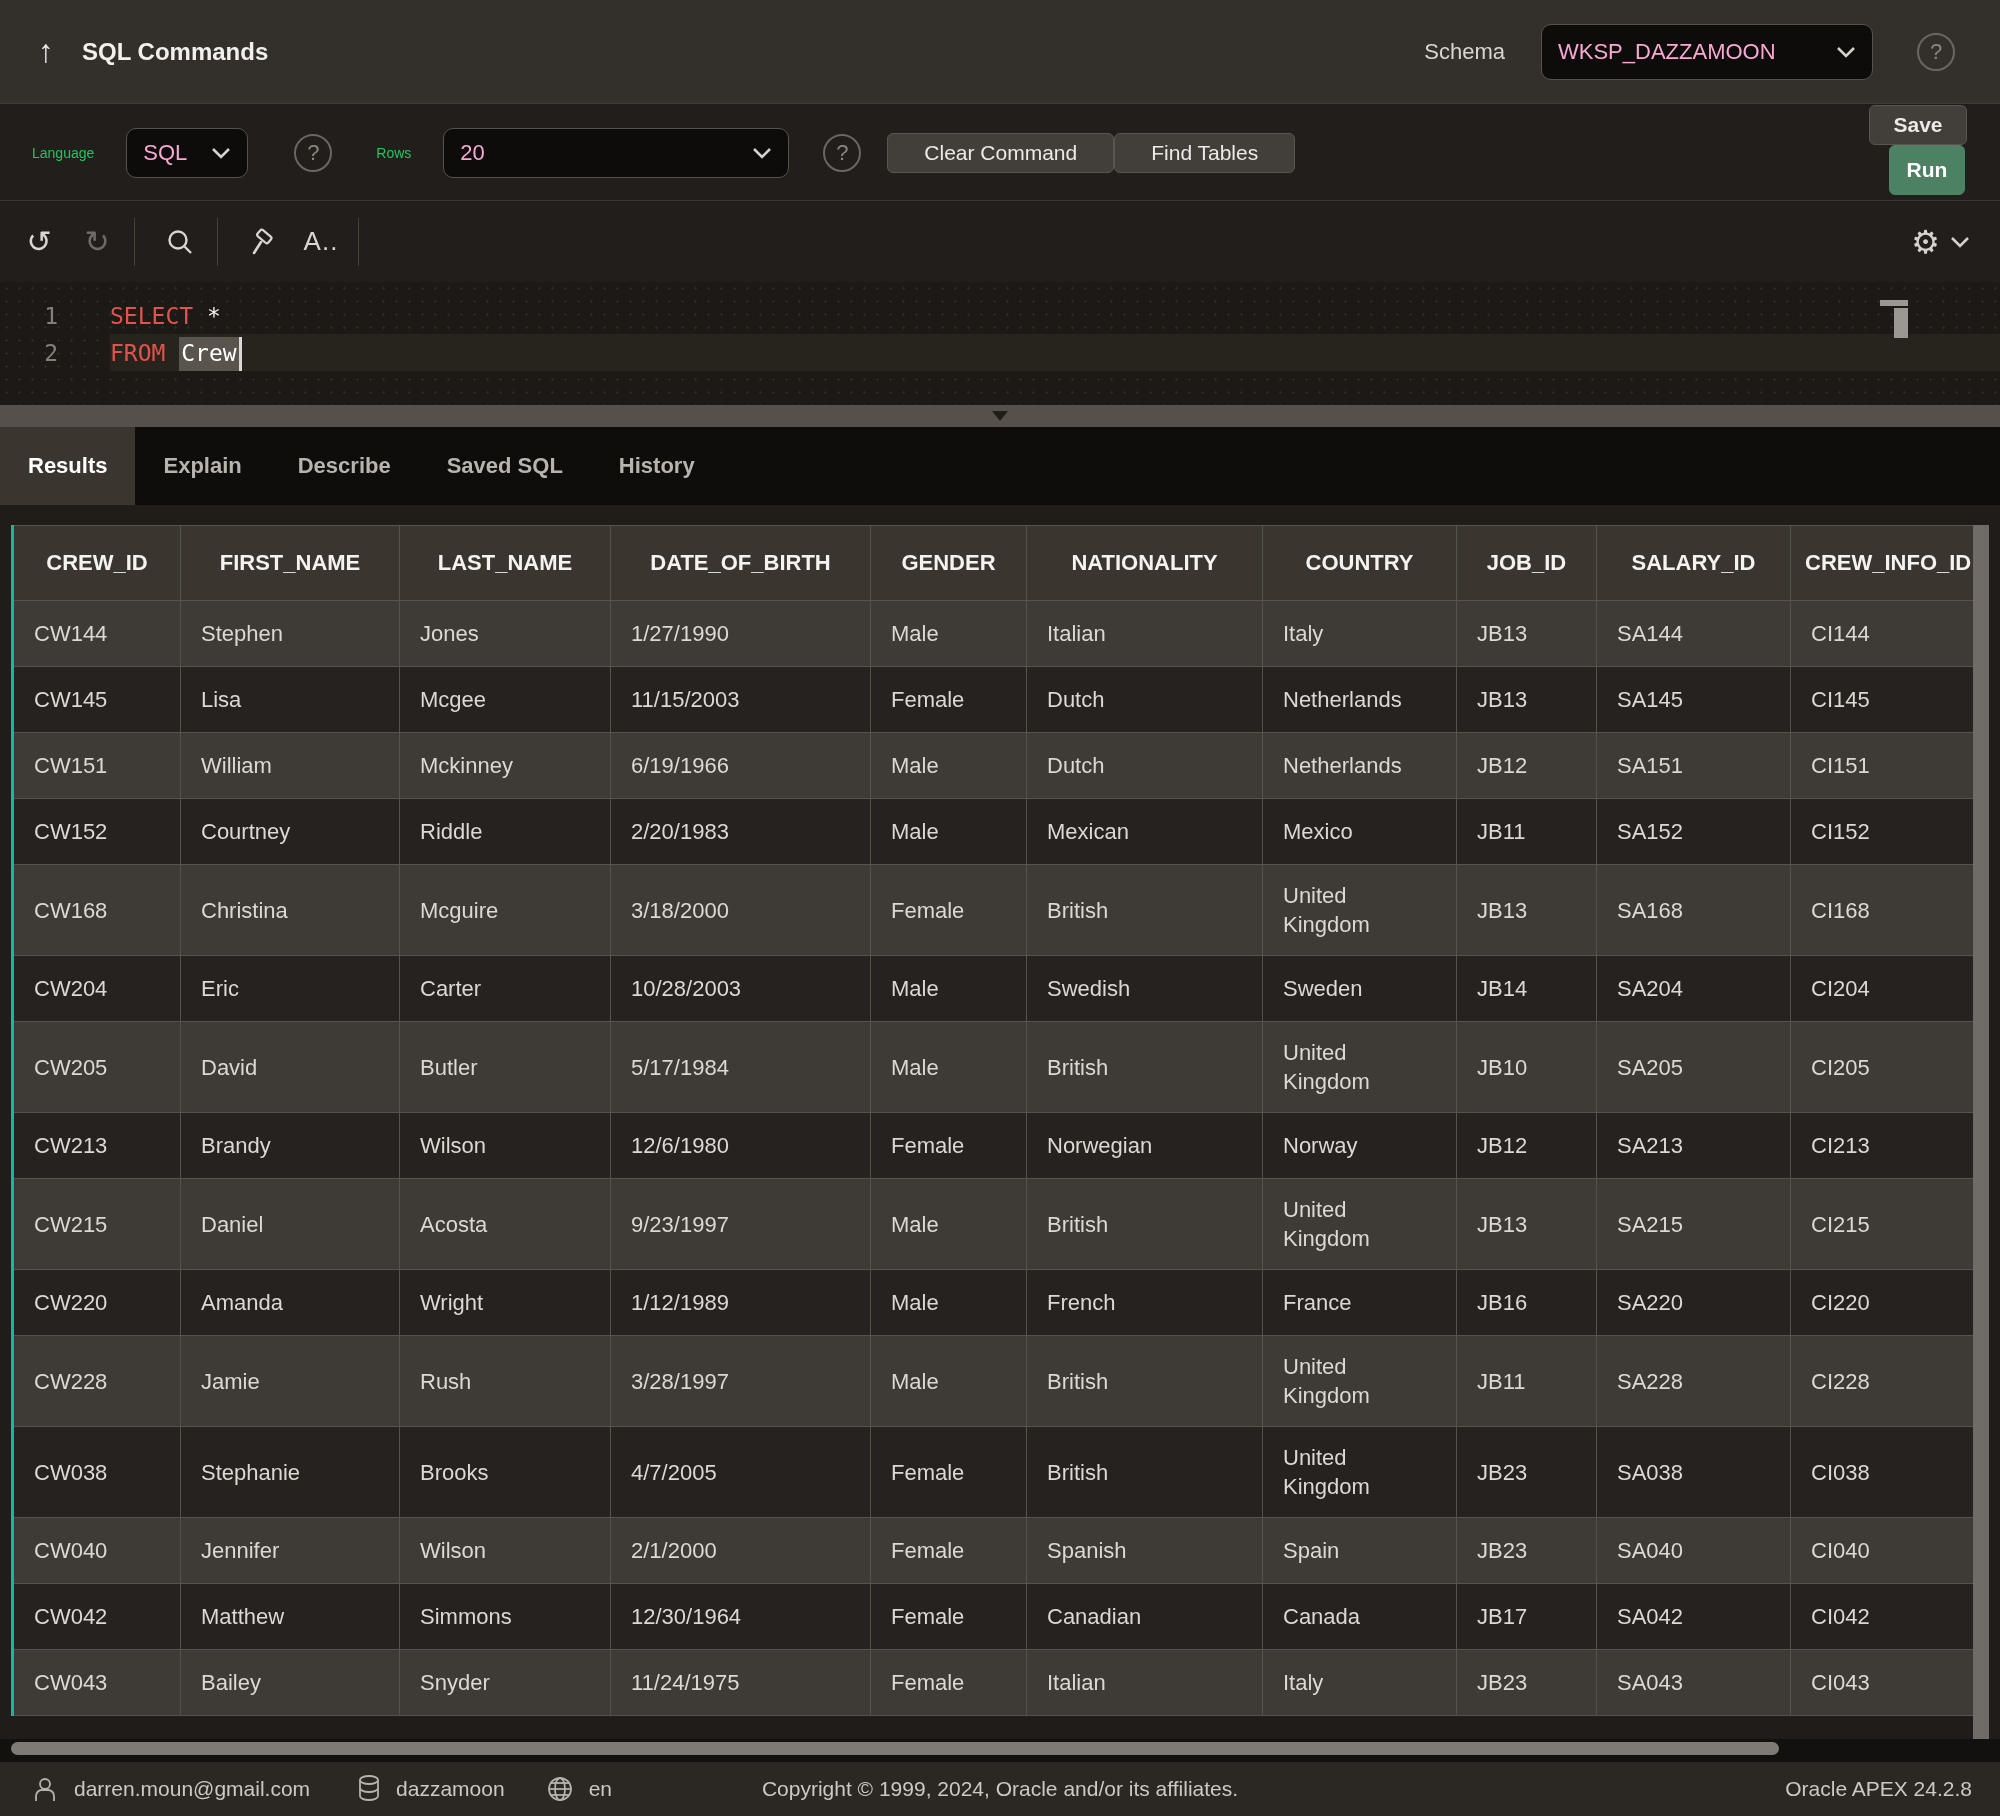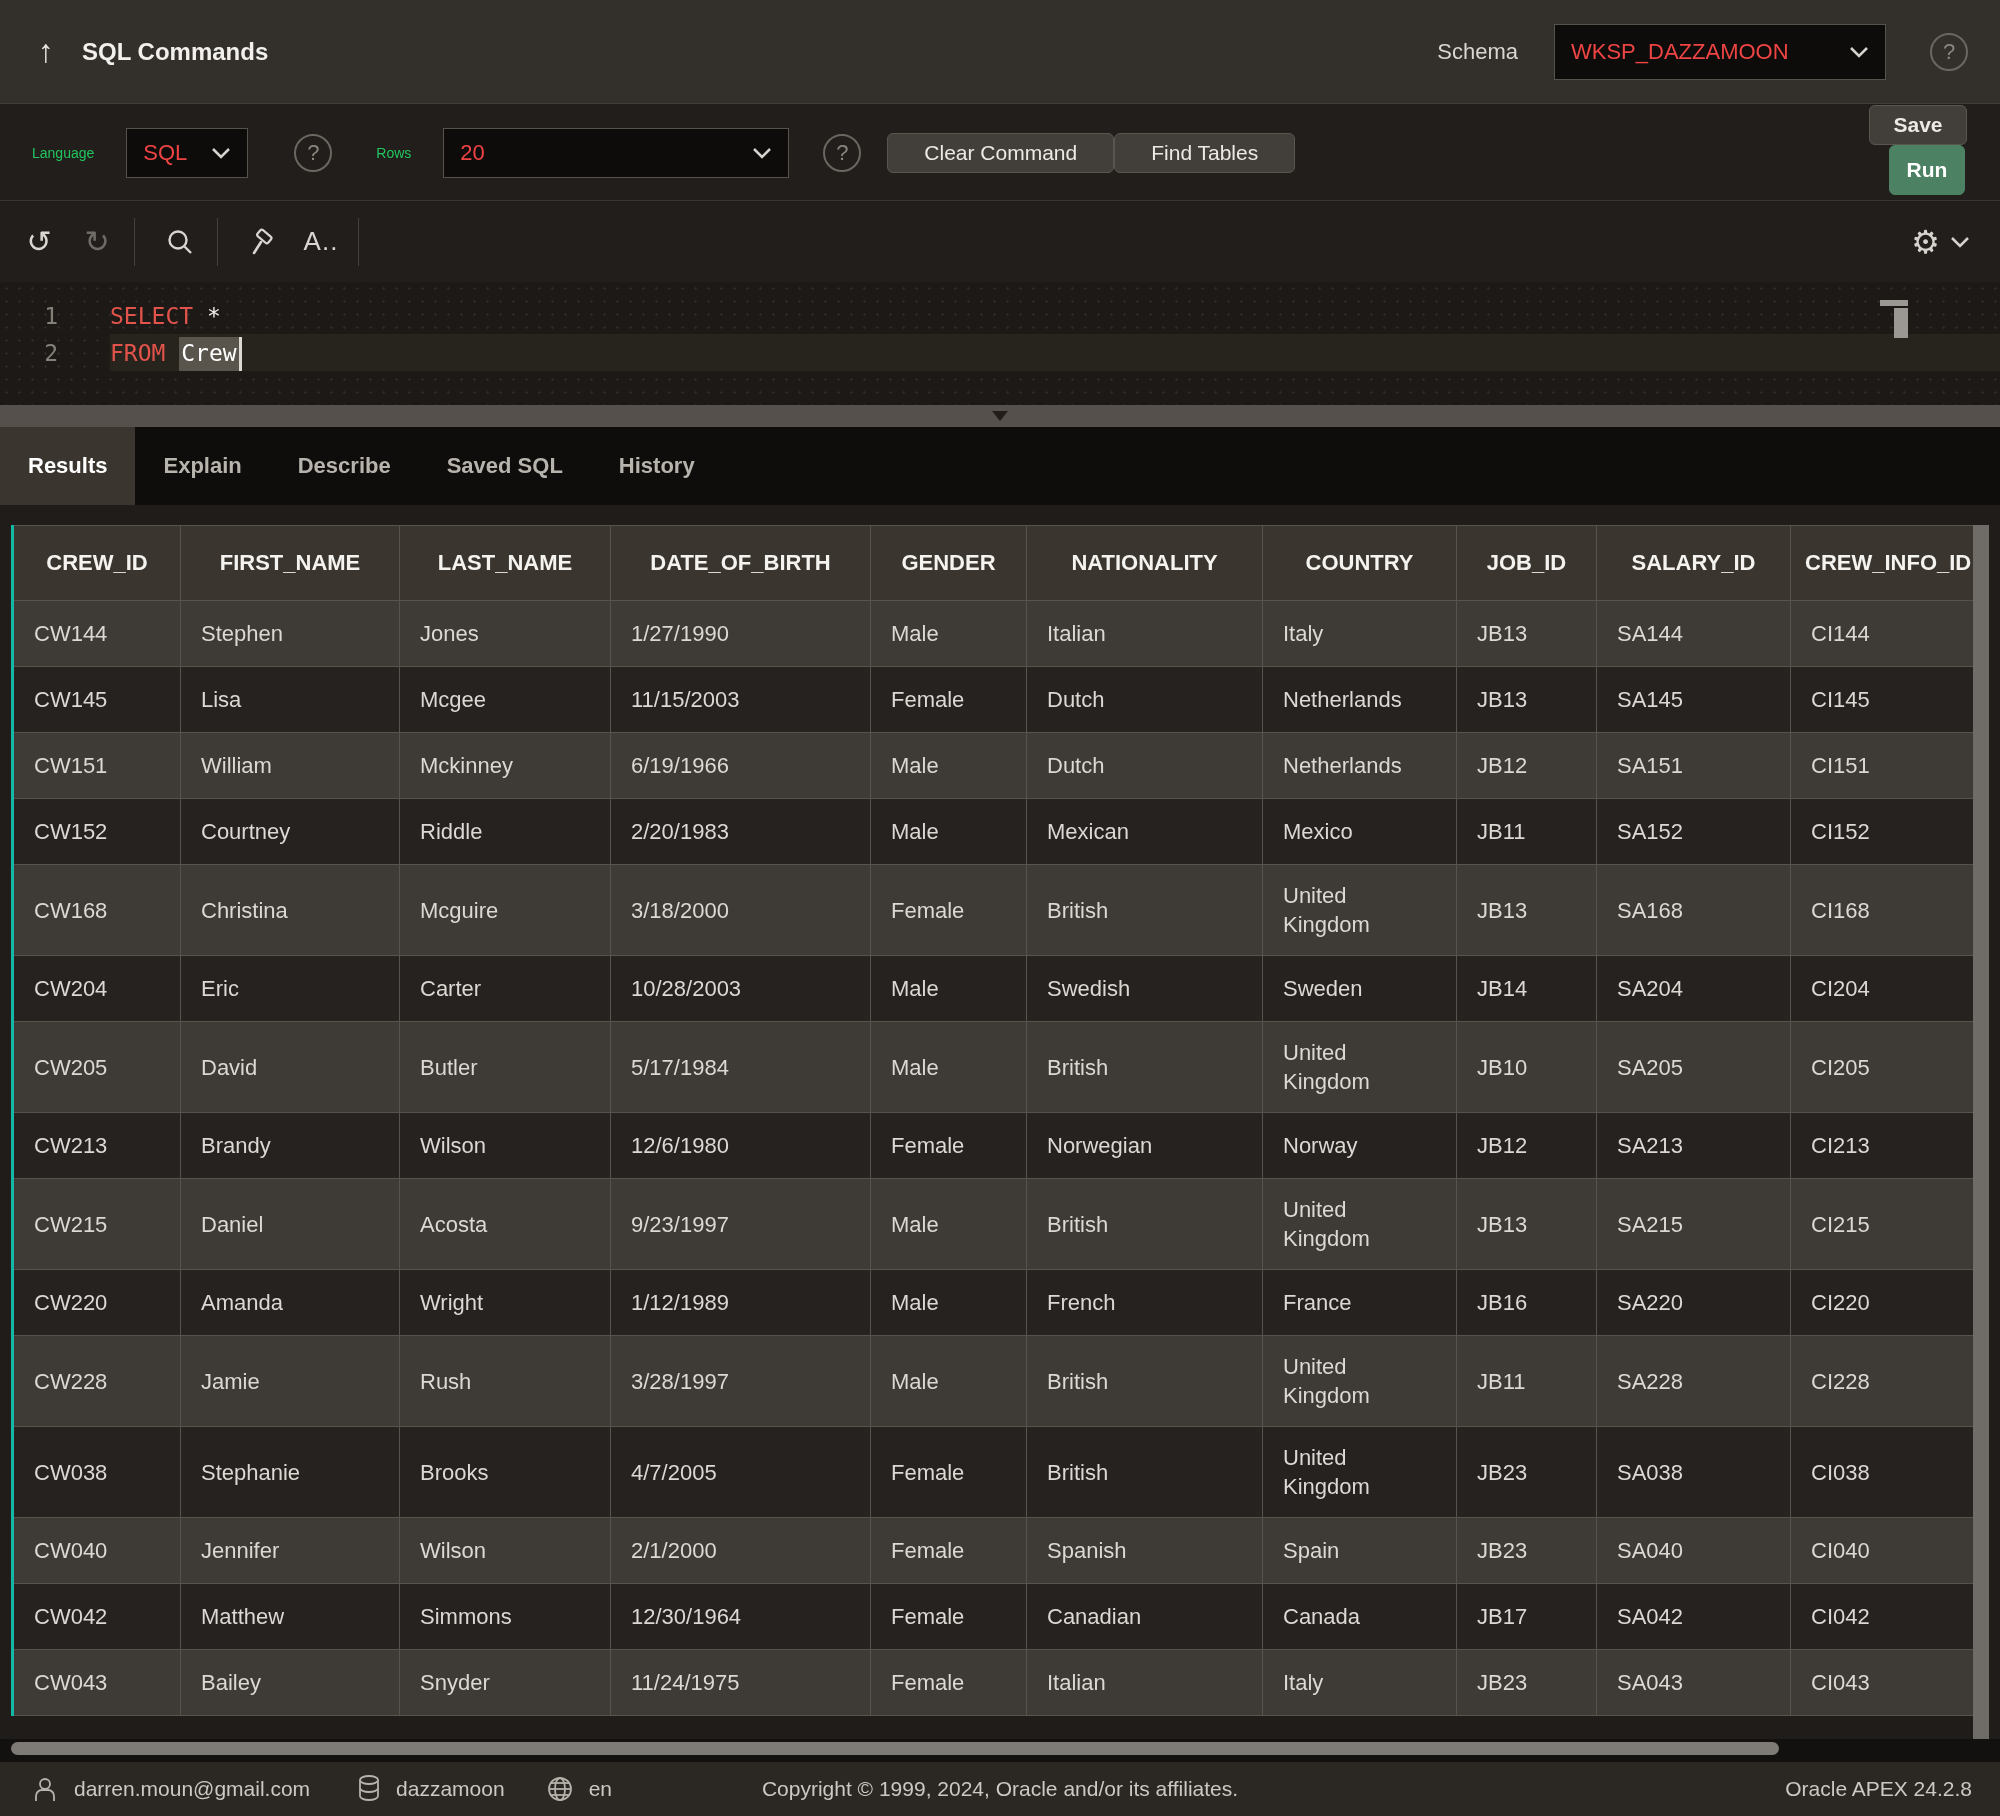--- a/index.html
+++ b/index.html
@@ -3,24 +3,24 @@
 <meta charset="utf-8">
 <style>
   * { margin:0; padding:0; box-sizing:border-box; }
   html,body { width:2000px; height:1816px; overflow:hidden; background:#1f1c19;
     font-family:"Liberation Sans","DejaVu Sans",sans-serif; }
   
   .topbar { position:absolute; left:0; top:0; width:2000px; height:104px;
     background:#33302c; border-bottom:1px solid #403c36; display:flex; align-items:center; }
   .back-arrow { margin-left:38px; color:#e9e7e3; font-size:32px; cursor:pointer; }
   .app-title { margin-left:28px; color:#f2f0ed; font-size:24px; font-weight:bold; }
-  .topbar-right { position:absolute; right:32px; top:0; height:104px; display:flex; align-items:center;justify-content:center; }
+  .topbar-right { position:absolute; right:45px; top:0; height:104px; display:flex; align-items:center;justify-content:center; }
   .schema-label { color:#d9d6d1; font-size:22px; margin-right:36px; }
-  .select-box { background:#0e0c0a; border:1px solid #56524c; border-radius:0;
-    color:#ef4444; font-size:22px; display:flex; align-items:center; justify-content:space-between;
+  .select-box { background:#0e0c0a; border:1px solid #56524c; border-radius:10px;
+    color:#f9a8d4; font-size:22px; display:flex; align-items:center; justify-content:space-between;
     padding:16px 16px; cursor:pointer; }
   .schema-select { width:332px; height:56px; margin-right:44px; }
   .chev { width:20px; height:12px; }
   .chev polyline { fill:none; stroke:#d6d2cd; stroke-width:2.5; }
   .help-circle { width:38px; height:38px; border:2px solid #6b6660; border-radius:50%;
     color:#8a857f; font-size:22px; display:flex; align-items:center; justify-content:center; cursor:pointer; }
   
   .cmdbar { position:absolute; left:0; top:105px; width:2000px; height:95px;
     background:#211e1b; display:flex; align-items:center; }
   .bar-label { color:#22c55e; font-size:14px; }

